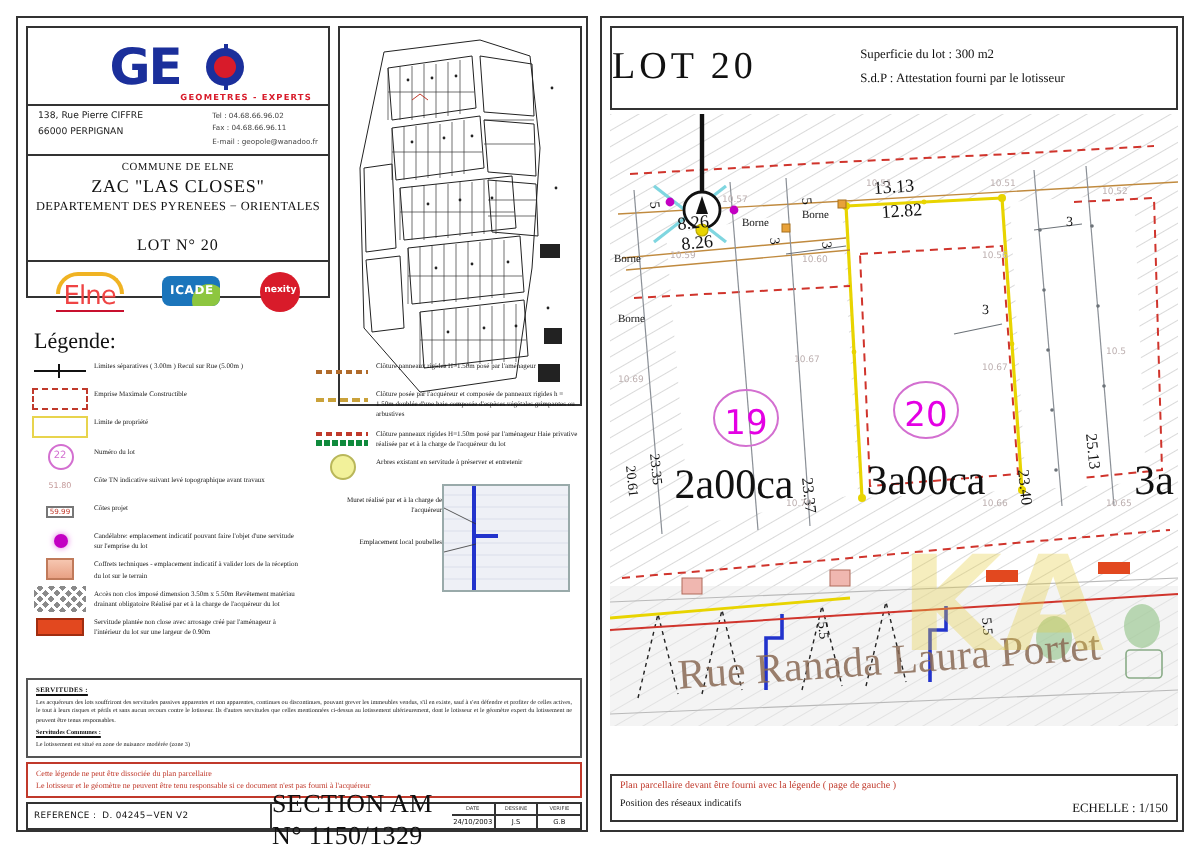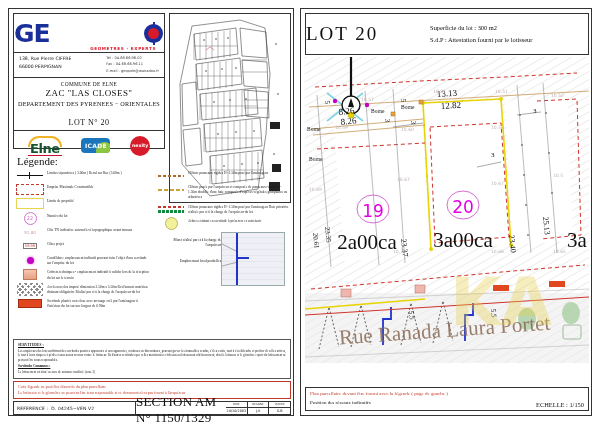--- a/index.html
+++ b/index.html
@@ -13,53 +13,53 @@
 
   
   .frame{position:absolute;border:1px solid #222;background:#fff;box-sizing:border-box;}
 
   
   .left-sheet{left:8px;top:8px;width:286px;height:408px;border:1px solid #333;}
 
   .hdr-box{position:absolute;left:4px;top:4px;width:152px;height:136px;border:1px solid #333;box-sizing:border-box;}
 
   
-  .logo-row{height:38px;display:flex;align-items:center;justify-content:space-between;position:relative;gap:12px;}
+  .logo-row{height:38px;display:flex;align-items:center;justify-content:center;position:relative;gap:12px;}
   .logo-txt{font-family:"DejaVu Sans", sans-serif;font-weight:bold;font-size:25px;color:#1b2f9b;letter-spacing:-1px;line-height:1;}
   .logo-o{display:inline-block;width:19px;height:19px;border-radius:50%;background:#1b2f9b;position:relative;vertical-align:-3px;margin:0 1px;}
   .logo-o::after{content:"";position:absolute;left:4px;top:4px;width:11px;height:11px;border-radius:50%;background:#d81b2a;}
   .logo-o::before{content:"";position:absolute;left:8.5px;top:-2px;width:2px;height:23px;background:#1b2f9b;}
   .logo-sub{position:absolute;right:8px;bottom:1px;font-family:"DejaVu Sans",sans-serif;font-size:4.2px;color:#d81b2a;letter-spacing:.6px;font-weight:bold;}
 
   .addr{display:flex;justify-content:space-between;padding:2px 5px 3px 5px;border-top:1px solid #333;}
   .addr-l{font-family:"DejaVu Sans",sans-serif;font-size:4.6px;line-height:1.7;color:#222;}
   .addr-r{font-family:"DejaVu Sans",sans-serif;font-size:3.6px;line-height:1.8;color:#444;text-align:left;}
 
   .commune{border-top:1px solid #333;text-align:center;padding:3px 2px 3px 2px;}
   .c1{font-size:5.4px;letter-spacing:.3px;}
   .c2{font-size:9px;margin-top:1px;letter-spacing:.4px;}
   .c3{font-size:6.2px;margin-top:2px;letter-spacing:.2px;}
   .c4{font-size:8px;margin-top:11px;letter-spacing:.5px;}
 
   .logos{border-top:1px solid #333;height:29px;display:flex;align-items:center;justify-content:space-around;padding:0 4px;position:relative;}
   .elne-wrap{position:relative;display:flex;flex-direction:column;align-items:center;}
   .elne-arc{width:30px;height:9px;border-top:2px solid #f0b323;border-left:2px solid #f0b323;border-right:2px solid #f0b323;border-radius:16px 16px 0 0;margin-bottom:-5px;}
-  .elne-t{font-family:"DejaVu Sans",sans-serif;font-weight:bold;font-size:13px;color:#14532d;line-height:1;letter-spacing:-.5px;}
+  .elne-t{font-family:"DejaVu Sans",sans-serif;font-weight:normal;font-size:13px;color:#ef4444;line-height:1;letter-spacing:-.5px;}
   .elne-u{width:34px;height:1.6px;background:#c8102e;margin-top:0px;}
   .icade{width:29px;height:15px;border-radius:4px;background:#1b75bb;display:flex;align-items:center;justify-content:center;position:relative;overflow:hidden;}
   .icade span{font-family:"DejaVu Sans",sans-serif;font-weight:bold;font-size:6px;color:#fff;letter-spacing:.3px;z-index:2;}
   .icade::after{content:"";position:absolute;right:-3px;bottom:-6px;width:17px;height:17px;border-radius:50%;background:#8dc63f;}
   .nexity{width:20px;height:20px;border-radius:50%;background:#d81b2a;display:flex;align-items:center;justify-content:center;}
   .nexity span{font-family:"DejaVu Sans",sans-serif;font-size:4.6px;color:#fff;font-weight:bold;}
 
   
   .ov-map{position:absolute;left:160px;top:4px;width:122px;height:190px;border:1px solid #333;box-sizing:border-box;overflow:hidden;background:#fff;}
 
   
-  .legend{position:absolute;left:4px;top:146px;width:278px;height:186px;box-sizing:border-box;}
+  .legend{position:absolute;left:4px;top:156px;width:278px;height:186px;box-sizing:border-box;}
   .legend-title{font-size:11px;padding:0 0 3px 4px;}
   .lg-cols{display:flex;gap:4px;}
   .lg-col{width:50%;}
   .lg-row{display:flex;align-items:flex-start;margin-bottom:3.2px;}
   .lg-sym{width:34px;min-width:34px;height:11px;display:flex;align-items:center;justify-content:center;position:relative;}
   .lg-txt{font-size:3.5px;line-height:1.45;color:#1a1a1a;padding-top:1px;}
 
   .s-limit{width:26px;height:1px;background:#111;position:relative;}
   .s-limit::after{content:"";position:absolute;left:12px;top:-3px;width:1px;height:7px;background:#111;}
   .s-emprise{width:26px;height:9px;border:1px dashed #c0392b;}

